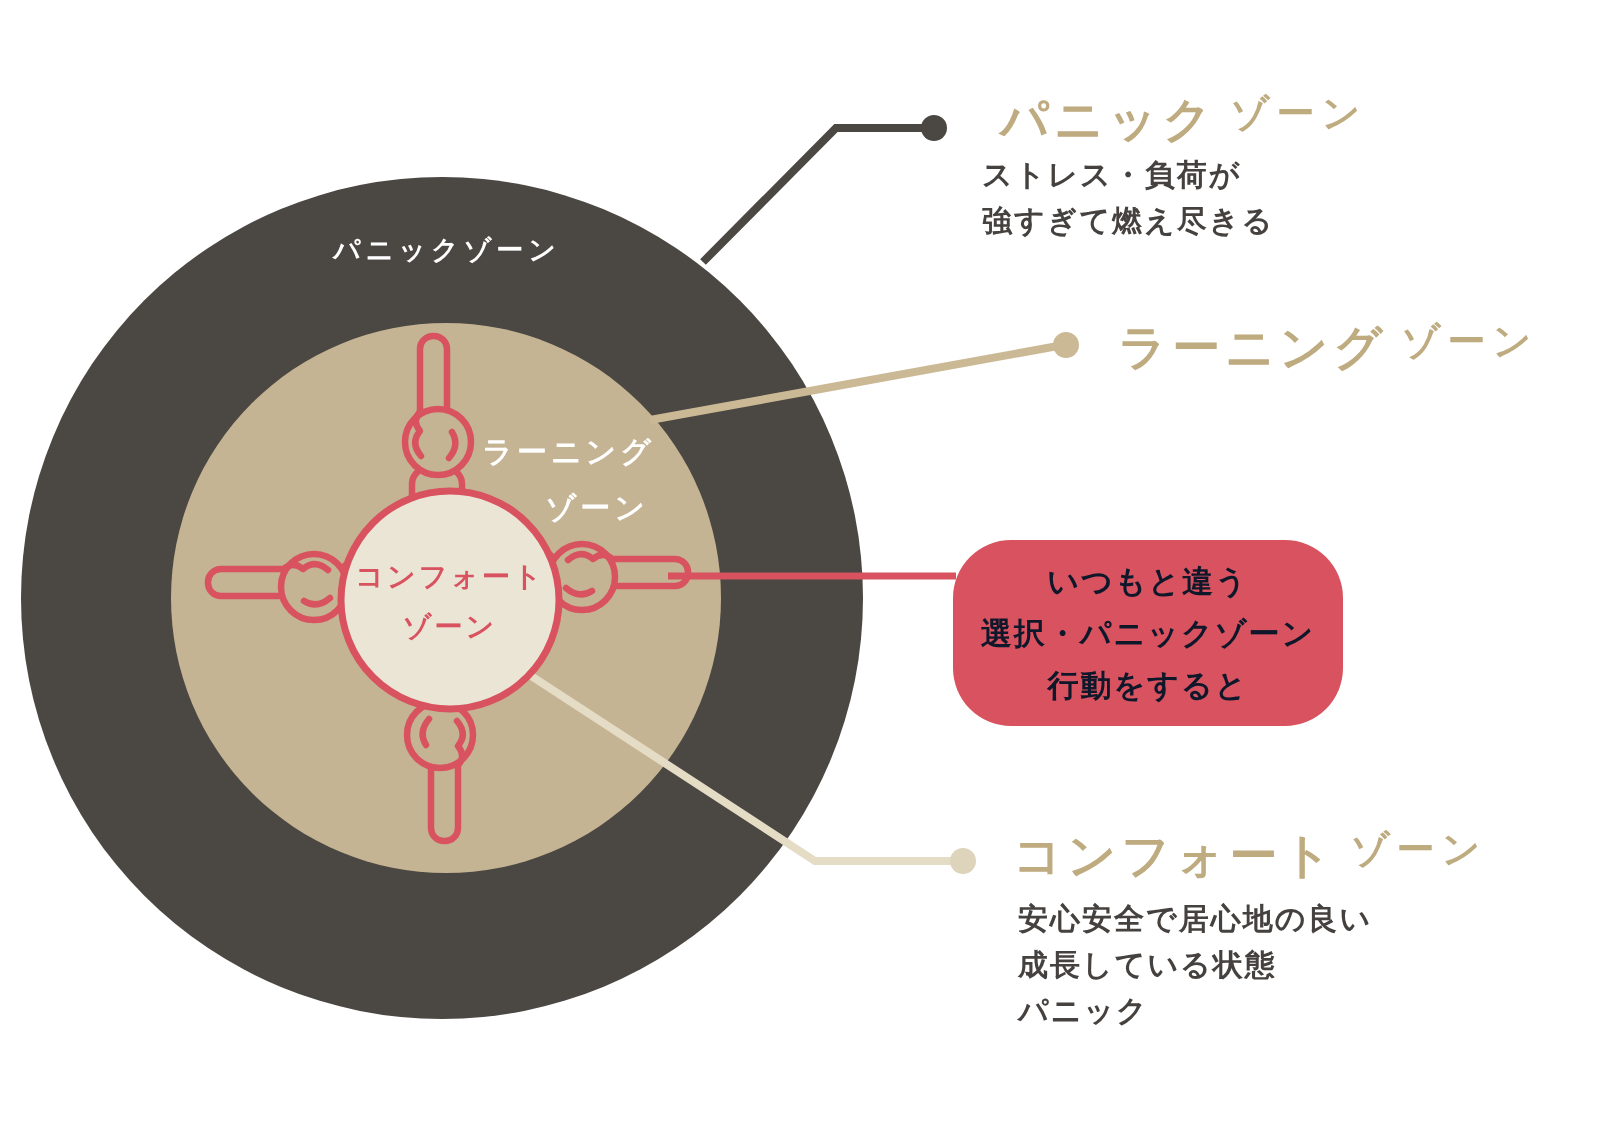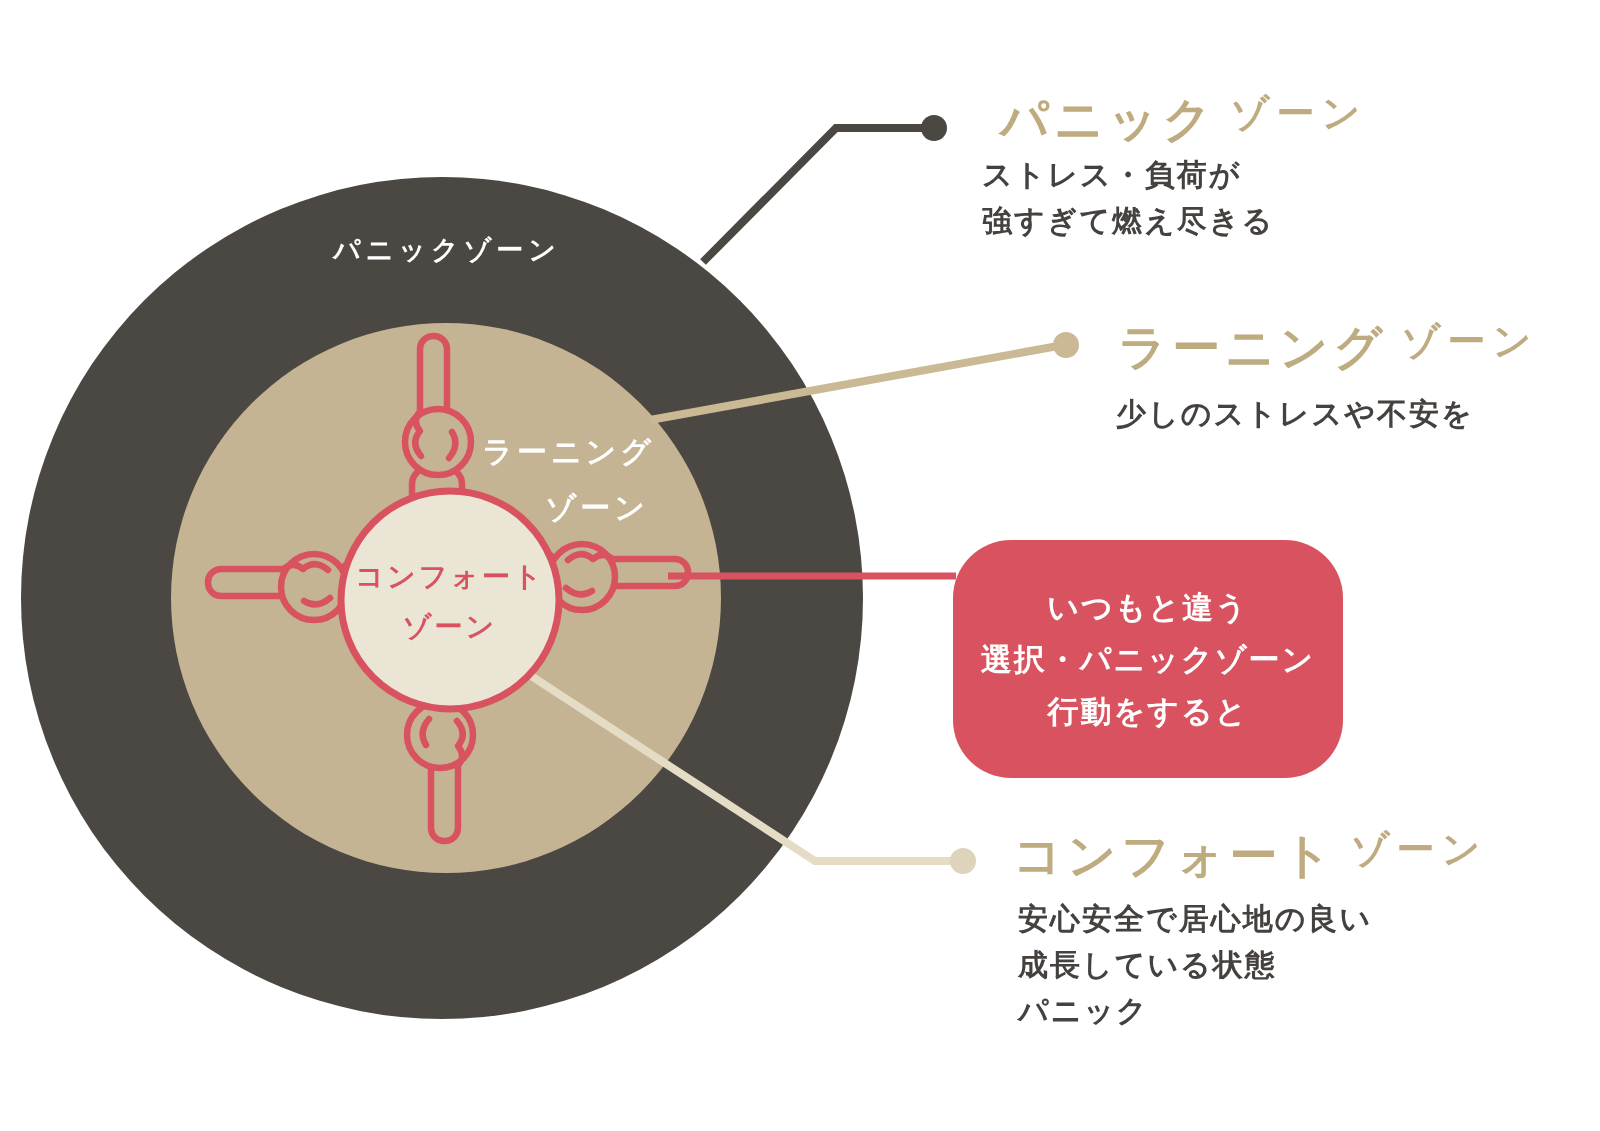--- a/index.html
+++ b/index.html
@@ -45,24 +45,24 @@
   .panic-desc  { left: 982px;  top: 152px; }
 
   .learning-title { left: 1118px; top: 316px; }
   .learning-desc  { left: 1116px; top: 392px; line-height: 44px; }
 
   .comfort-title { left: 1013px; top: 824px; }
   .comfort-desc  { left: 1018px; top: 896px; }
 
   
   .growth-box {
-    left: 953px; top: 540px; width: 390px; height: 238px;
+    left: 953px; top: 540px; width: 390px; height: 186px;
     background: #d8535f; border-radius: 58px;
     display: flex; flex-direction: column; justify-content: center; align-items: center;
-    color: #ffffff; font-size: 31px; font-weight: bold;
+    color: #0f172a; font-size: 31px; font-weight: bold;
     letter-spacing: 2px; line-height: 52px; text-align: center;
   }
 </style>
 </head>
 <body>
 
 <div class="stage">
 
   <svg class="diagram" width="1600" height="1131" viewBox="0 0 1600 1131">
 
@@ -134,21 +134,20 @@
   <div class="abs desc panic-desc">
     <div>ストレス・負荷が</div>
     <div>強すぎて燃え尽きる</div>
   </div>
 
   <div class="abs title-row learning-title">
     <span class="title-main">ラーニング</span>
     <span class="title-suffix">ゾーン</span>
   </div>
   <div class="abs desc learning-desc">
-    <div>少しのストレスや不安を</div>
   </div>
 
   <div class="abs growth-box">
     <div>いつもと違う</div>
     <div>選択・パニックゾーン</div>
     <div>行動をすると</div>
   </div>
 
   <div class="abs title-row comfort-title">
     <span class="title-main">コンフォート</span>

